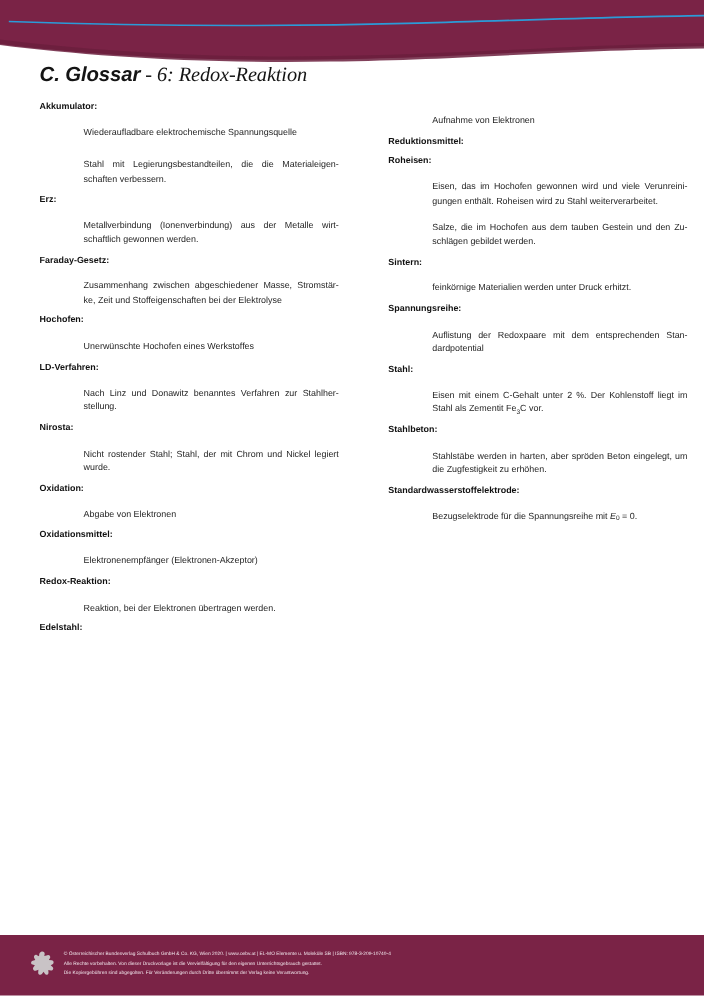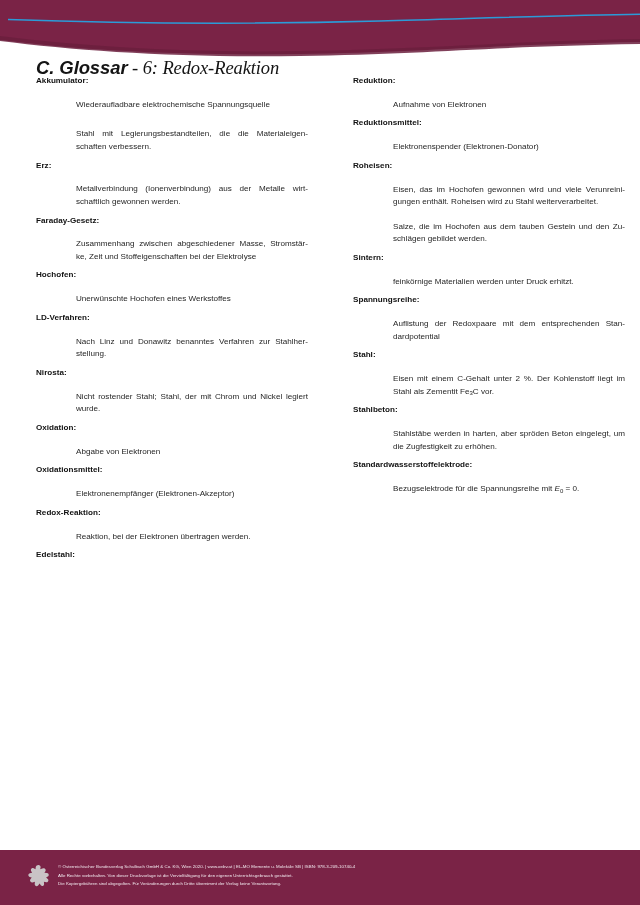--- a/index.html
+++ b/index.html
@@ -47,21 +47,21 @@
     font-weight: bold;
   }
   .page-title .rest {
     font-weight: normal;
     font-family: Liberation Serif, serif;
   }
 
   
   .columns {
     position: absolute;
-    top: 76px;
+    top: 92px;
     left: 0;
     width: 640px;
     display: flex;
     gap: 16px;
   }
   .col {
     width: 290px;
   }
   .col.left  { margin-left: 36px; }
   .col.right { margin-left: 14px; }
@@ -199,26 +199,24 @@
       <div class="entry">
         <div class="term">Redox-Reaktion:</div>
         <div class="definition">Reaktion, bei der Elektronen übertragen werden.</div>
       </div>
       <div class="entry">
         <div class="term">Edelstahl:</div>
       </div>
     </div>
   <div class="col right" id="col-right">
       <div class="entry">
-        <div class="term">Reduktion:</div>
         <div class="definition">Aufnahme von Elektronen</div>
       </div>
       <div class="entry">
         <div class="term">Reduktionsmittel:</div>
-        <div class="definition">Elektronenspender (Elektronen-Donator)</div>
       </div>
       <div class="entry">
         <div class="term">Roheisen:</div>
         <div class="definition">Eisen, das im Hochofen gewonnen wird und viele Verunreini-gungen enthält. Roheisen wird zu Stahl weiterverarbeitet.</div>
       </div>
       <div class="entry">
         <div class="definition">Salze, die im Hochofen aus dem tauben Gestein und den Zu-schlägen gebildet werden.</div>
       </div>
       <div class="entry">
         <div class="term">Sintern:</div>

